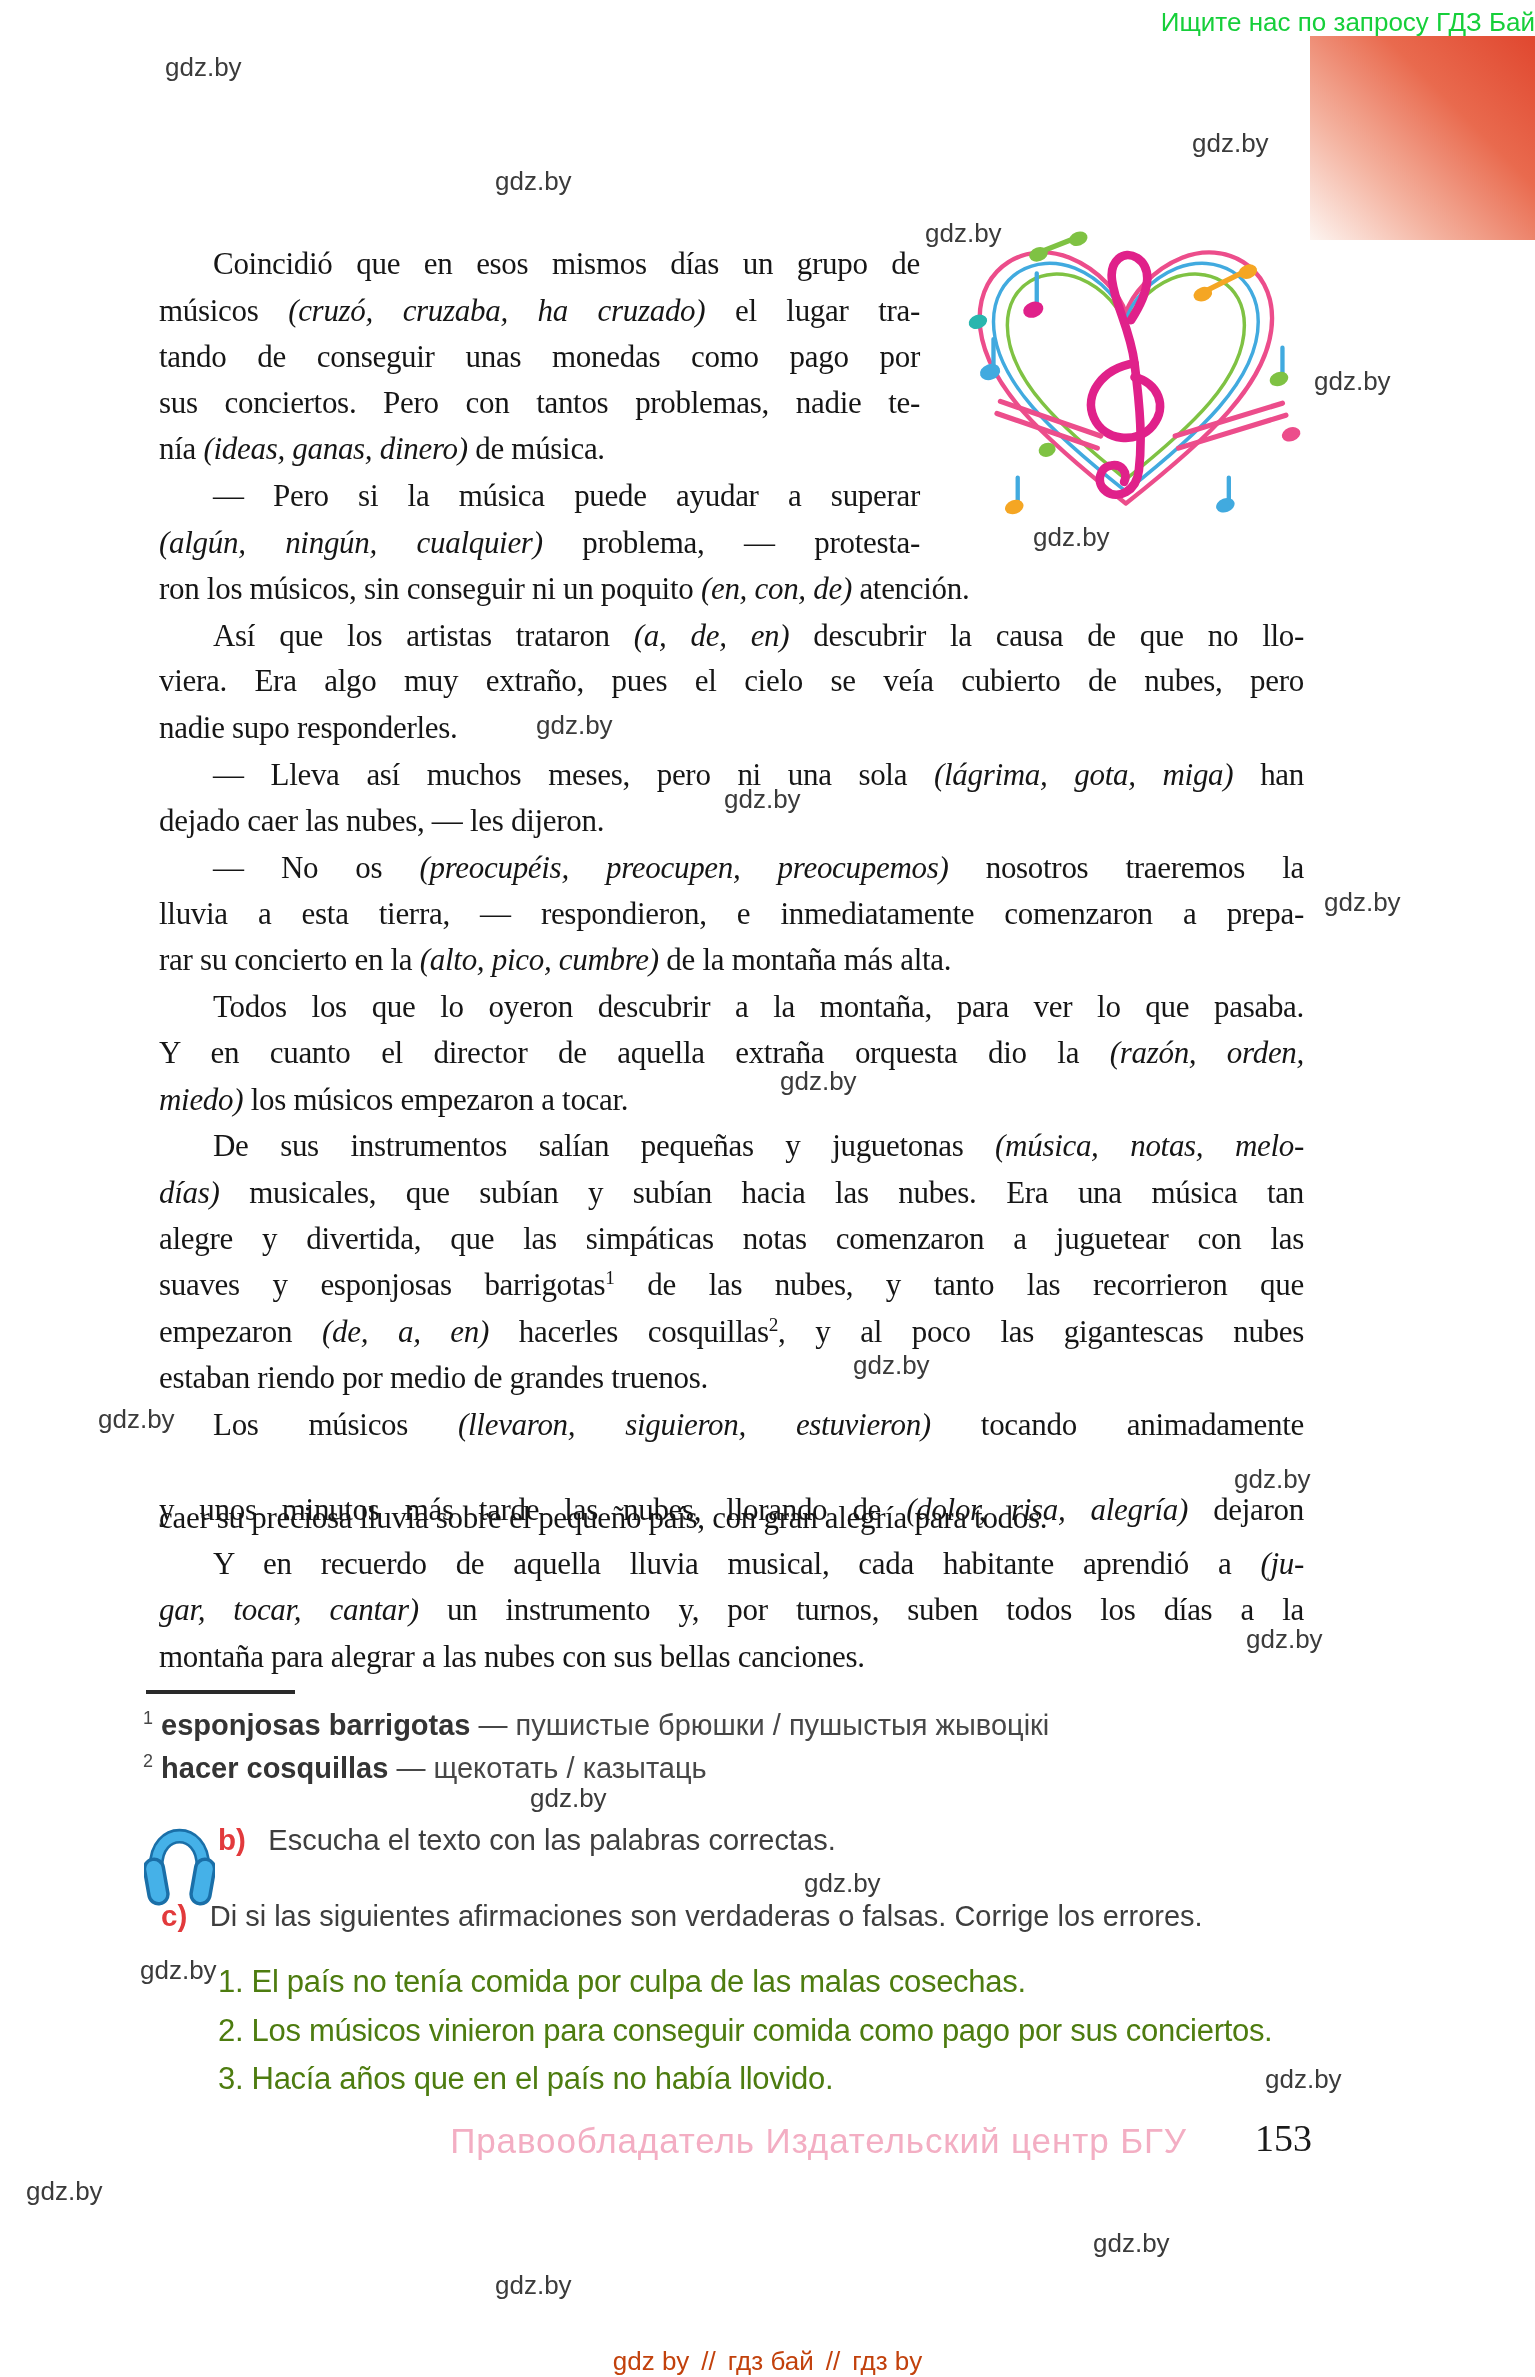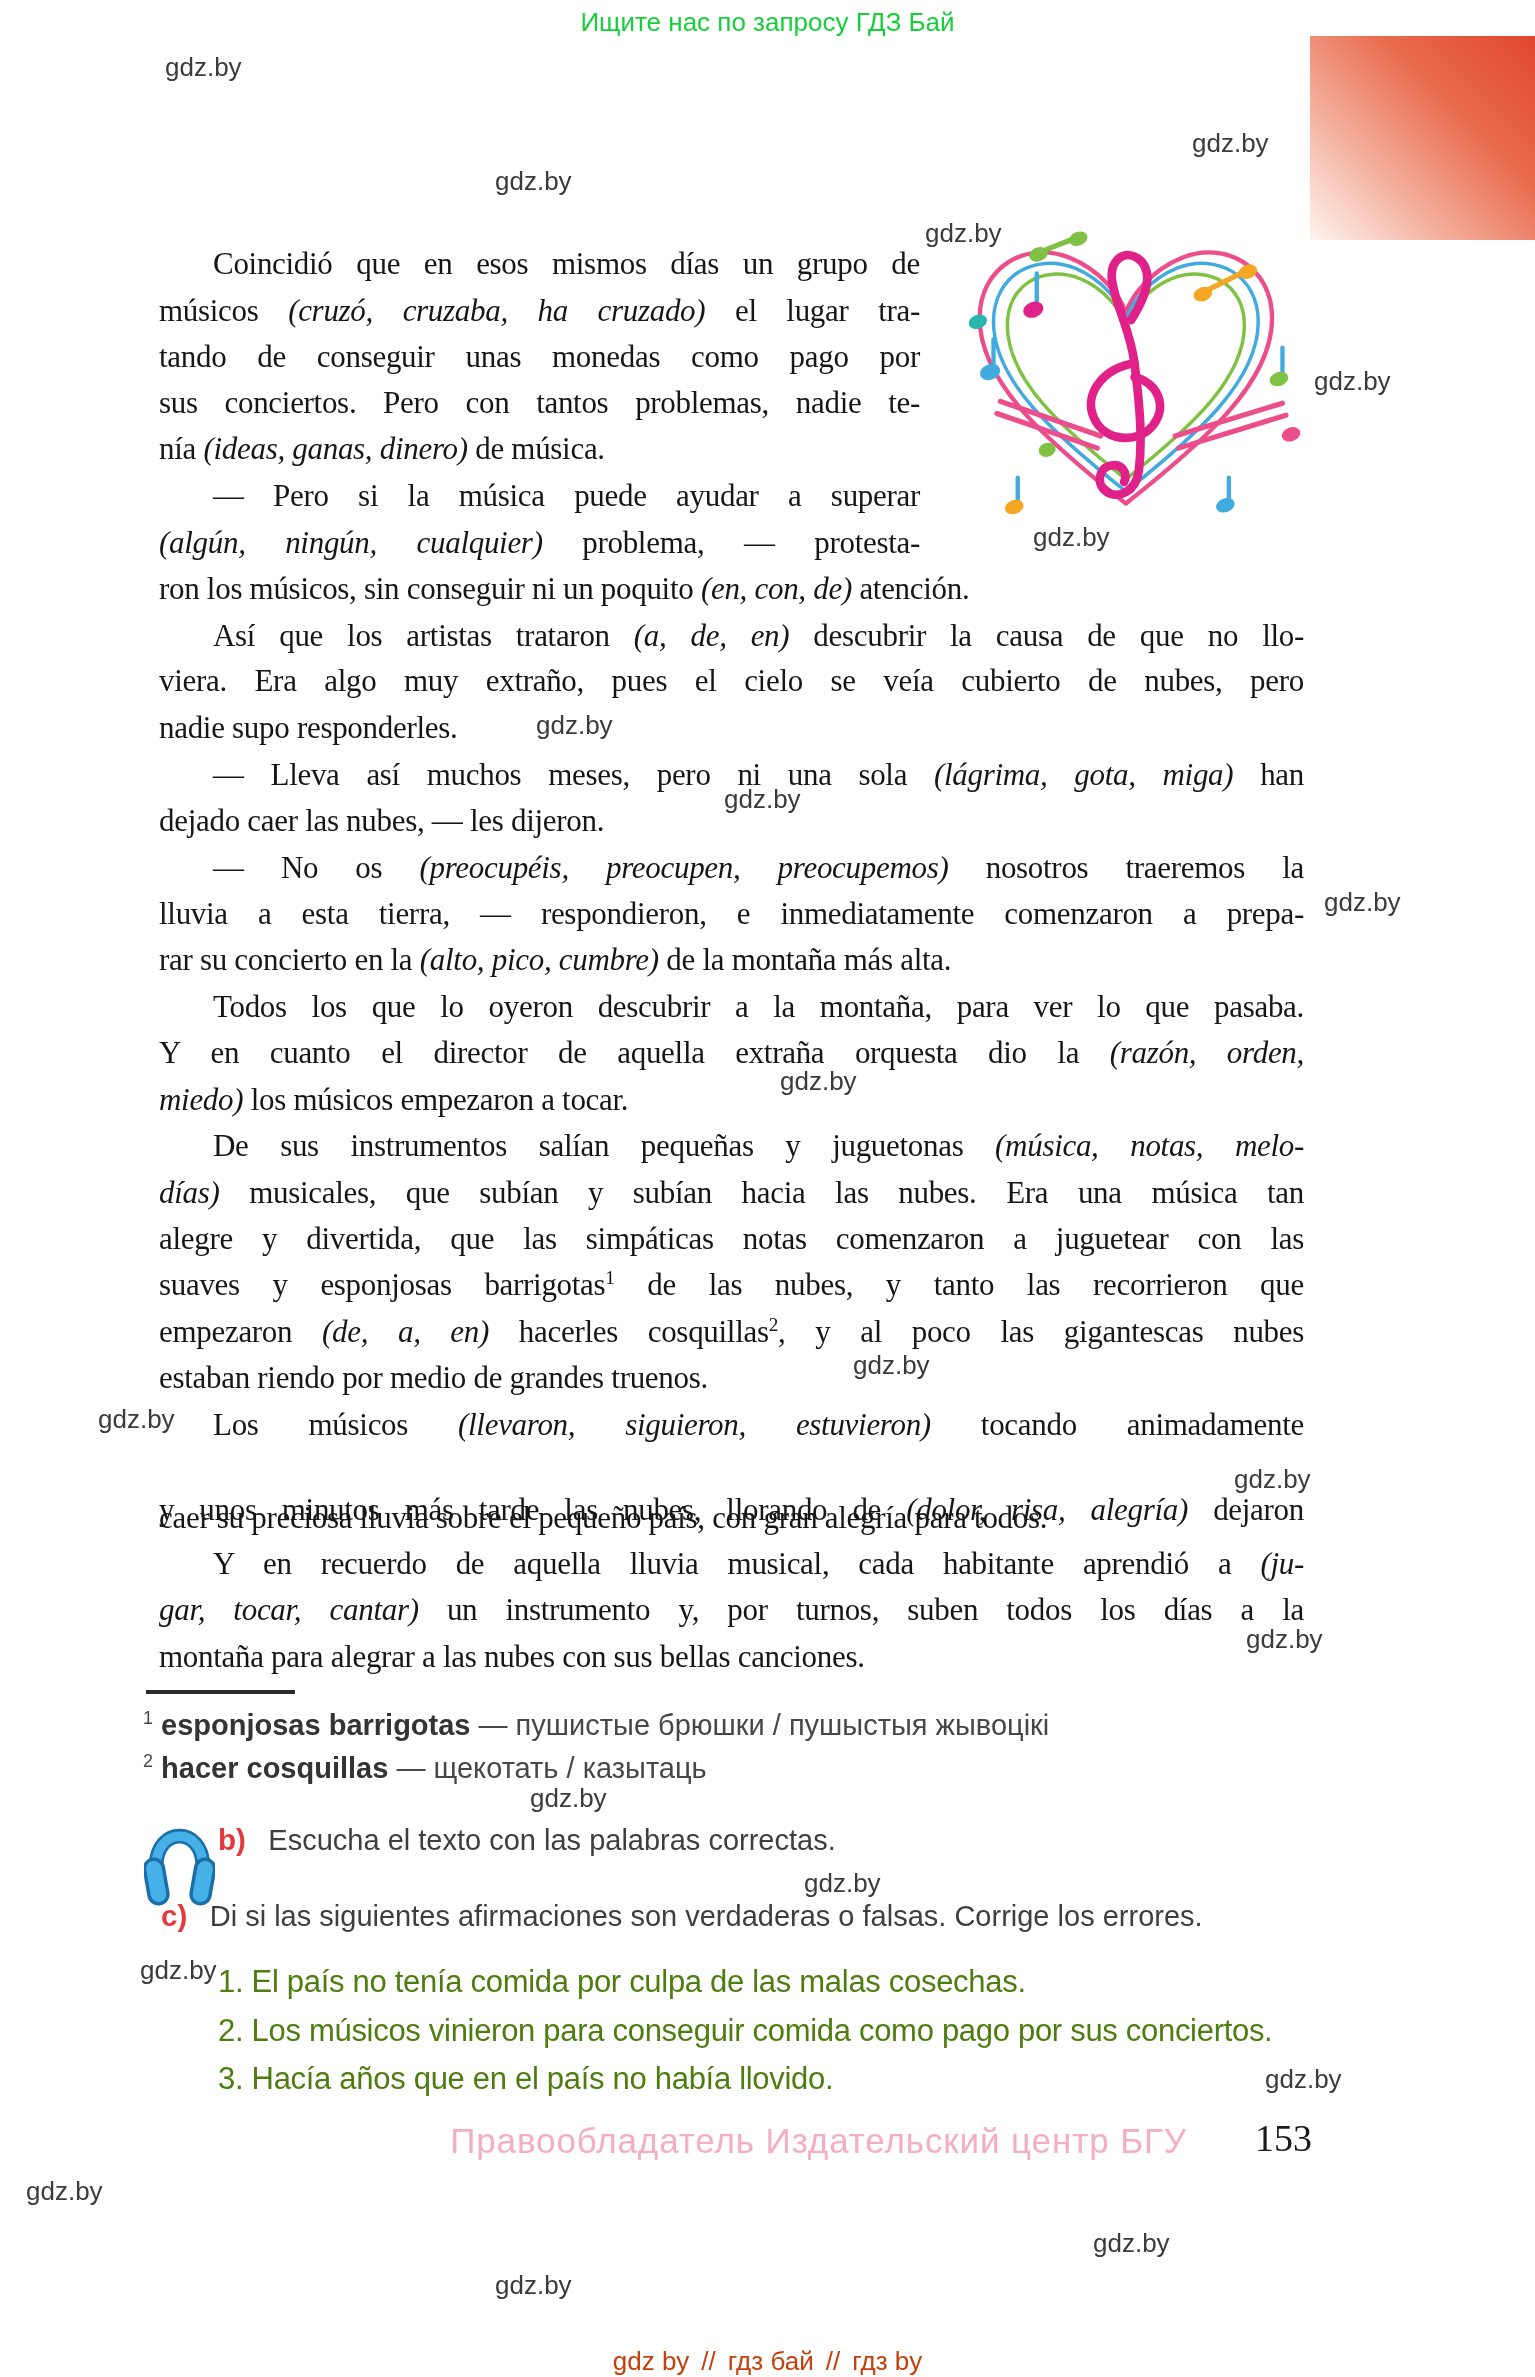--- a/index.html
+++ b/index.html
@@ -1,19 +1,19 @@
 <!DOCTYPE html>
 <html style="font-size:14px"><head>
 <meta charset="utf-8">
 <style>
   html,body{margin:0;padding:0;background:#fff;}
   .page{position:relative;width:1535px;height:2377px;background:#ffffff;overflow:hidden;
         font-family:"Liberation Sans",sans-serif;}
   
-  .promo{position:absolute;left:0;top:7px;width:100%;text-align:center;
+  .promo{position:absolute;left:0;top:7px;width:100%;text-align:right;
          font-size:26px;color:#16cf3a;white-space:nowrap;}
   
   .wm{position:absolute;font-size:26px;color:#3b3b3b;white-space:nowrap;}
   
   .orange-sq{position:absolute;left:1310px;top:36px;width:225px;height:204px;
              background:linear-gradient(225deg,#e0472f 0%,#e96a4e 35%,#f4b3a0 70%,#fdf4f0 100%);}
   
   .bline{position:absolute;left:159px;width:1145px;font-family:"Liberation Serif",serif;
          font-size:31px;line-height:46px;color:#161616;letter-spacing:-0.3px;white-space:nowrap;}
   .bline.just{white-space:normal;text-align:justify;text-align-last:justify;}

